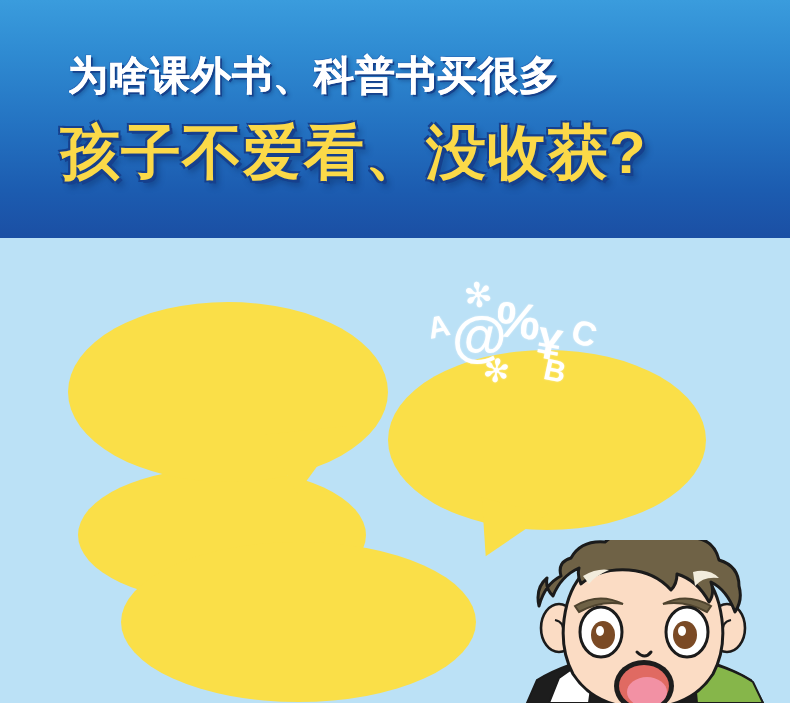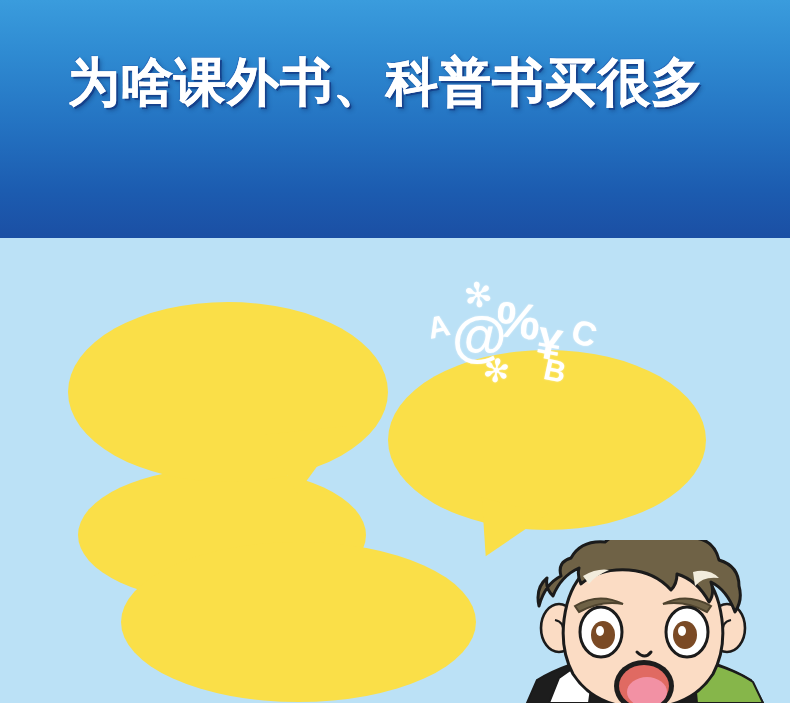--- a/index.html
+++ b/index.html
@@ -31,21 +31,21 @@
     width: 790px;
     height: 238px;
     background: linear-gradient(180deg, #3a9cdd 0%, #2f8bd2 22%, #2473c2 52%, #1c5cb0 80%, #1b4fa4 100%);
     overflow: hidden;
   }
 
   .headline-1 {
     position: absolute;
     left: 68px;
     top: 48px;
-    font-size: 52px;
+    font-size: 40px;
     font-weight: bold;
     letter-spacing: 1px;
     color: #ffffff;
     white-space: nowrap;
     text-shadow:
        2px 2px 0 #15418c,
       -1px -1px 0 #2b6fbd,
        3px 3px 4px rgba(10,40,95,0.45);
     -webkit-text-stroke: 0.5px #ffffff;
   }
@@ -204,20 +204,21 @@
     z-index: 9;
   }
 </style>
 </head>
 <body>
 
 <div id="poster">
 
   <div class="header">
     <div class="headline-1">为啥课外书、科普书买很多</div>
+    <div class="headline-2">孩子不爱看、没收获?</div>
   </div>
 
   <div class="body-area"></div>
 
   <div class="bubble" id="bubble-1"></div>
   <div id="bubble-1-tail"></div>
   <div class="bubble-text" id="bubble-1-line-1">文字多图画少</div>
   <div class="bubble-text" id="bubble-1-line-2">根本看不下去</div>
 
   <div class="bubble" id="bubble-3"></div>

